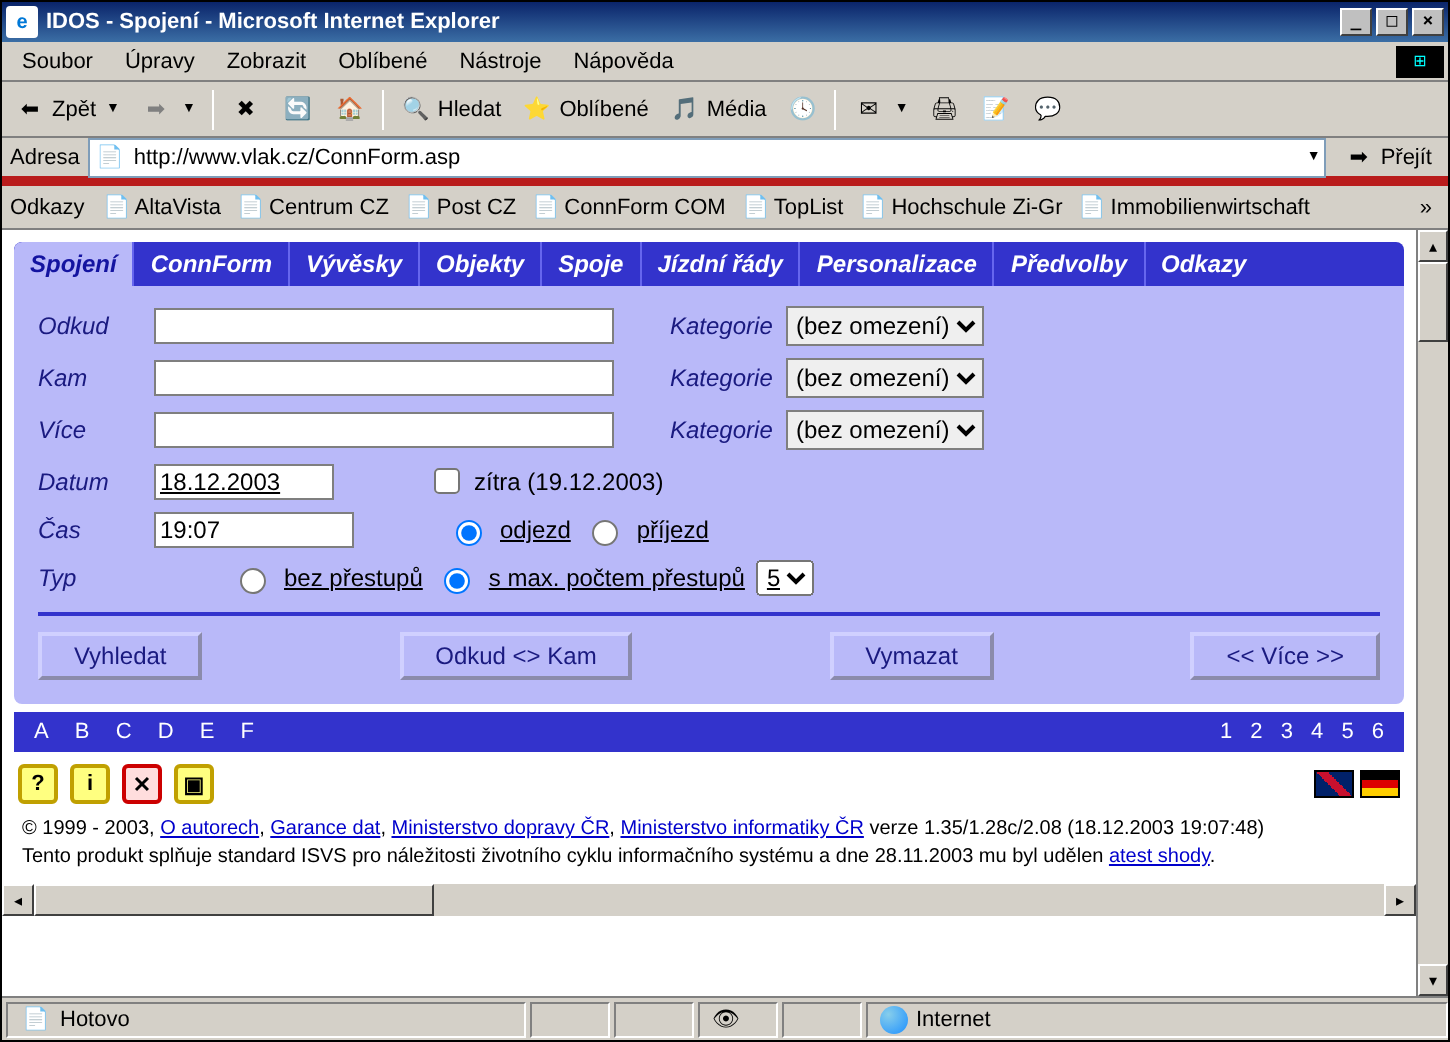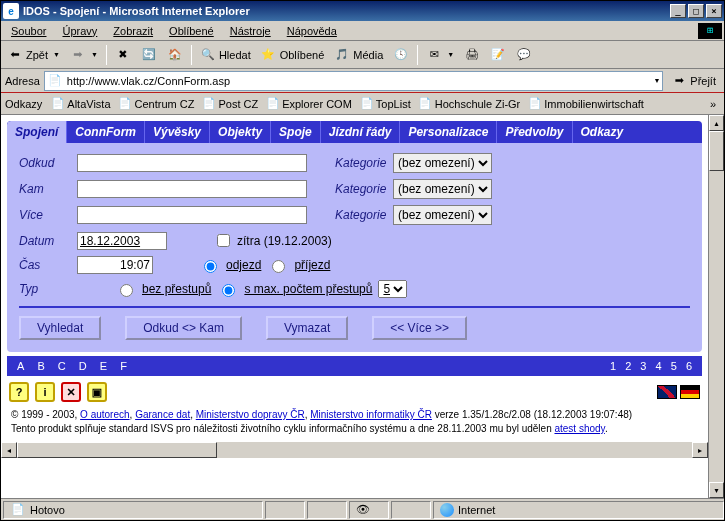--- a/index.html
+++ b/index.html
@@ -2,29 +2,29 @@
 <html><head>
 <meta charset="utf-8">
 <style>
   * { box-sizing: border-box; font-family: Tahoma, Arial, sans-serif; }
   body { margin: 0; padding: 0; background: #fff; width: 725px; height: 521px; overflow: hidden; font-size: 11px; }
   .window { width: 725px; height: 521px; border: 1px solid #000; display: flex; flex-direction: column; }
   .titlebar { background: linear-gradient(#0A246A,#3B6EA5); height: 20px; display: flex; align-items: center; padding: 0 2px; color: #fff; font-weight: bold; }
   .titlebar .ie-icon { width: 16px; height: 16px; margin-right: 4px; display:inline-flex;align-items:center;justify-content:center;background:#fff;color:#0078d7;font-size:10px;font-weight:bold;border-radius:2px; }
   .titlebar .title-text { flex: 1; font-size: 11px; }
   .titlebar .win-btn { width: 16px; height: 14px; background: #c0c0c0; border: 1px solid #fff; border-right-color:#404040; border-bottom-color:#404040; margin-left: 2px; display:flex;align-items:center;justify-content:center;color:#000;font-size:9px;font-family:monospace; }
-  .menubar { background: #d4d0c8; height: 20px; display: flex; align-items: center; padding: 0 2px; border-bottom:1px solid #808080;text-decoration:underline; }
+  .menubar { background: #d4d0c8; height: 20px; display: flex; align-items: center; padding: 0 2px; border-bottom:1px solid #808080; }
   .menubar .menu-item { padding: 2px 8px; font-size: 11px; cursor: default; }
   .menubar .win-logo { margin-left:auto; width:24px; height:16px; background:#000; display:flex;align-items:center;justify-content:center;color:#00ffff;font-size:8px; }
   .toolbar { background: #d4d0c8; height: 28px; display: flex; align-items: center; padding: 0 2px; border-bottom:1px solid #808080; gap:2px; }
   .tb-btn { padding: 2px 4px; display:inline-flex; align-items:center; gap:3px; font-size:11px; cursor:default; }
   .tb-btn.disabled { color: #808080; }
   .tb-sep { width:1px; height:20px; background:#808080; border-right:1px solid #fff; margin:0 2px; }
   .tb-icon { width:16px; height:16px; display:inline-flex;align-items:center;justify-content:center; }
-  .addressbar { background: #d4d0c8; height: 24px; display: flex; align-items: center; padding: 0 4px; border-bottom:1px solid #b91c1c; gap:4px; }
+  .addressbar { background: #d4d0c8; height: 24px; display: flex; align-items: center; padding: 0 4px; border-bottom:5px solid #b91c1c; gap:4px; }
   .addressbar label { font-size:11px; }
   .addressbar .addr-input { flex:1; height:20px; background:#fff; border:1px solid #7f9db9; display:flex;align-items:center;padding:0 2px; gap:4px; font-size:11px; }
   .addressbar .go-btn { display:flex;align-items:center;gap:3px;font-size:11px;padding:2px 4px;cursor:default; }
   .linksbar { background: #d4d0c8; height: 22px; display: flex; align-items: center; padding: 0 4px; border-bottom:1px solid #808080; gap:2px; overflow:hidden; }
   .linksbar .lb-label { font-size:11px; margin-right:4px; }
   .linksbar .lb-item { display:inline-flex;align-items:center;gap:2px;font-size:11px;padding:2px 3px;cursor:default;white-space:nowrap; }
   .linksbar .lb-icon { width:14px;height:14px;display:inline-flex;align-items:center;justify-content:center;color:#0066cc; }
   .linksbar .more { margin-left:auto;font-size:11px;padding:0 4px; }
   .content-area { flex:1; display:flex; background:#fff; overflow:hidden; }
   .content-scroll { flex:1; overflow:auto; }
@@ -37,25 +37,25 @@
   .tab:first-child { border-left:none; }
   .tab.active { background:#b9b9f9; color:#1414a0; font-style:italic; border-top-left-radius:4px; }
   .form-panel { background:#b9b9f9; padding:10px 12px 12px 12px; border-radius:0 0 4px 4px; }
   .form-row { display:flex; align-items:center; margin-bottom:6px; gap:8px; }
   .form-row label { width:50px; color:#1a1a80; font-size:12px; font-style:italic; }
   .form-row input[type=text] { height:18px; border:1px solid #7f7f7f; background:#fff; font-size:12px; padding:0 2px; }
   .odkud-input { width:230px; }
   .kat-label { width:60px; color:#1a1a80; font-size:12px; font-style:italic; margin-left:20px; }
   .kat-select { height:20px; font-size:12px; border:1px solid #7f7f7f; background:#efefef; }
   .datum-input { width:90px;text-decoration:underline; }
-  .cas-input { width:76px;text-align:right; }
+  .cas-input { width:100px; }
   .inline-cb { display:flex;align-items:center;gap:4px;color:#000;font-size:12px; }
   .radio-grp { display:flex;align-items:center;gap:6px;font-size:12px;text-decoration:underline; }
   .hr { height:2px; background:#3333cc; margin:8px 0; }
-  .btn-row { display:flex; gap:24px; }
+  .btn-row { display:flex; gap:4px;justify-content:space-between; }
   .action-btn { padding:3px 16px; font-size:12px; background:#b9b9f9; border:2px outset #d0d0ff; color:#1a1a80; cursor:default; }
   .blue-strip { background:#3333cc; color:#fff; font-size:11px; padding:4px 10px; display:flex; margin-top:4px; }
   .blue-strip .letters span { margin-right:10px; }
   .blue-strip .nums { margin-left:auto; }
   .blue-strip .nums span { margin-left:6px; }
   .icon-row { display:flex; gap:6px; padding:6px 2px; align-items:center; }
   .mini-icon { width:20px;height:20px;border:2px solid #c0a000;border-radius:3px;display:flex;align-items:center;justify-content:center;background:#ffff80;font-size:11px;font-weight:bold;color:#000; }
   .mini-icon.red { border-color:#cc0000; background:#ffdddd; }
   .flags { margin-left:auto; display:flex; gap:3px; }
   .flag { width:20px; height:14px; border:1px solid #000; display:inline-block; }
@@ -168,21 +168,21 @@
     <span class="lb-item">
         <span class="lb-icon">📄</span>
         <span>Centrum CZ</span>
       </span>
     <span class="lb-item">
         <span class="lb-icon">📄</span>
         <span>Post CZ</span>
       </span>
     <span class="lb-item">
         <span class="lb-icon">📄</span>
-        <span>Explorer COM</span>
+        <span>ConnForm COM</span>
       </span>
     <span class="lb-item">
         <span class="lb-icon">📄</span>
         <span>TopList</span>
       </span>
     <span class="lb-item">
         <span class="lb-icon">📄</span>
         <span>Hochschule Zi-Gr</span>
       </span>
     <span class="lb-item">

